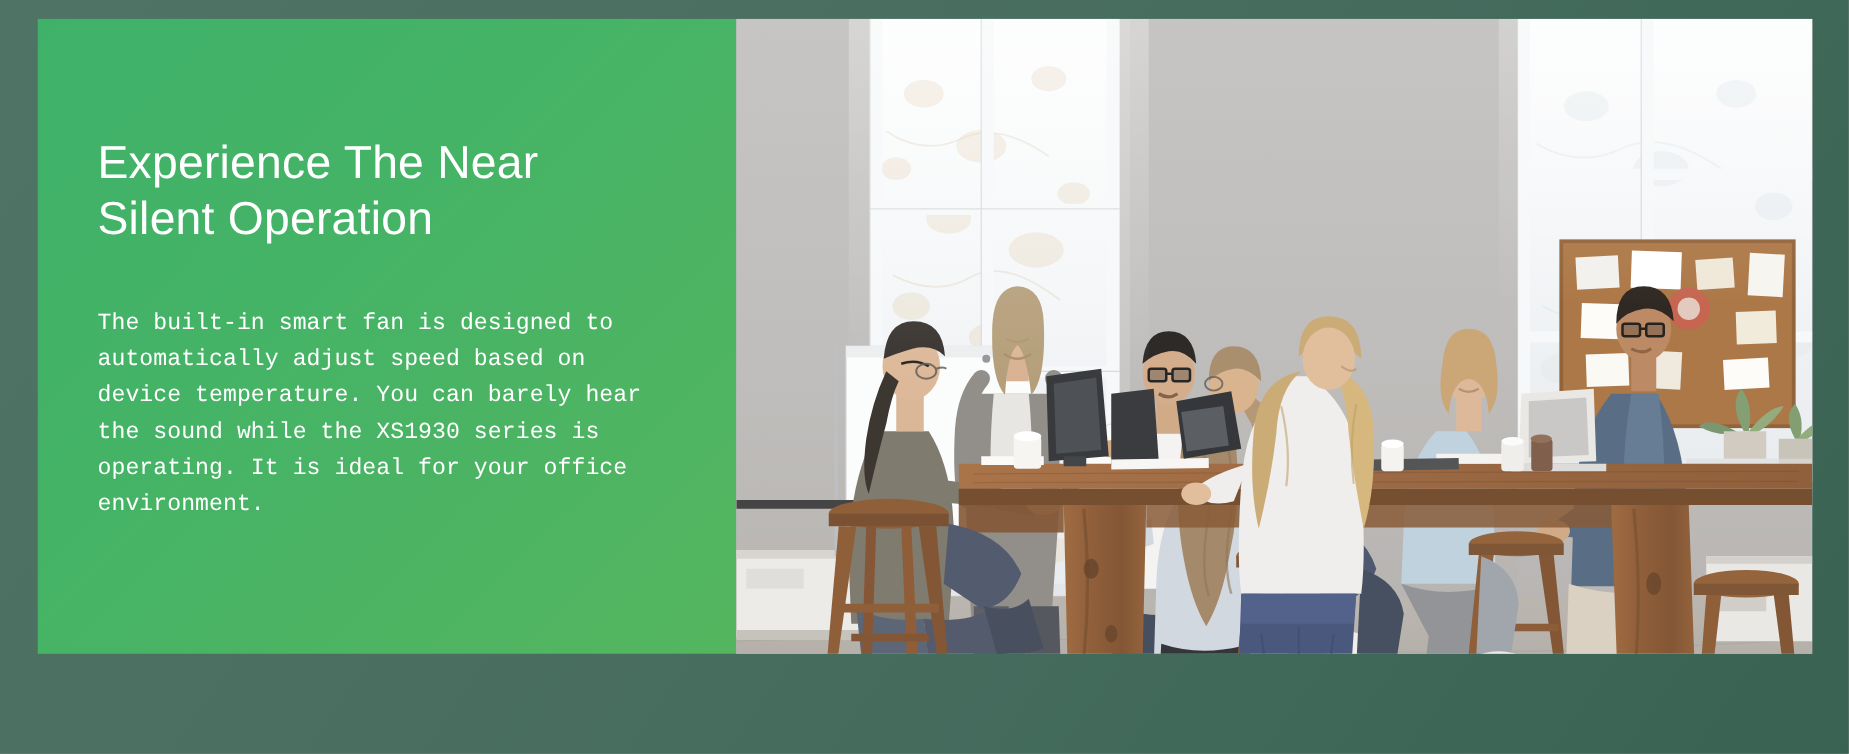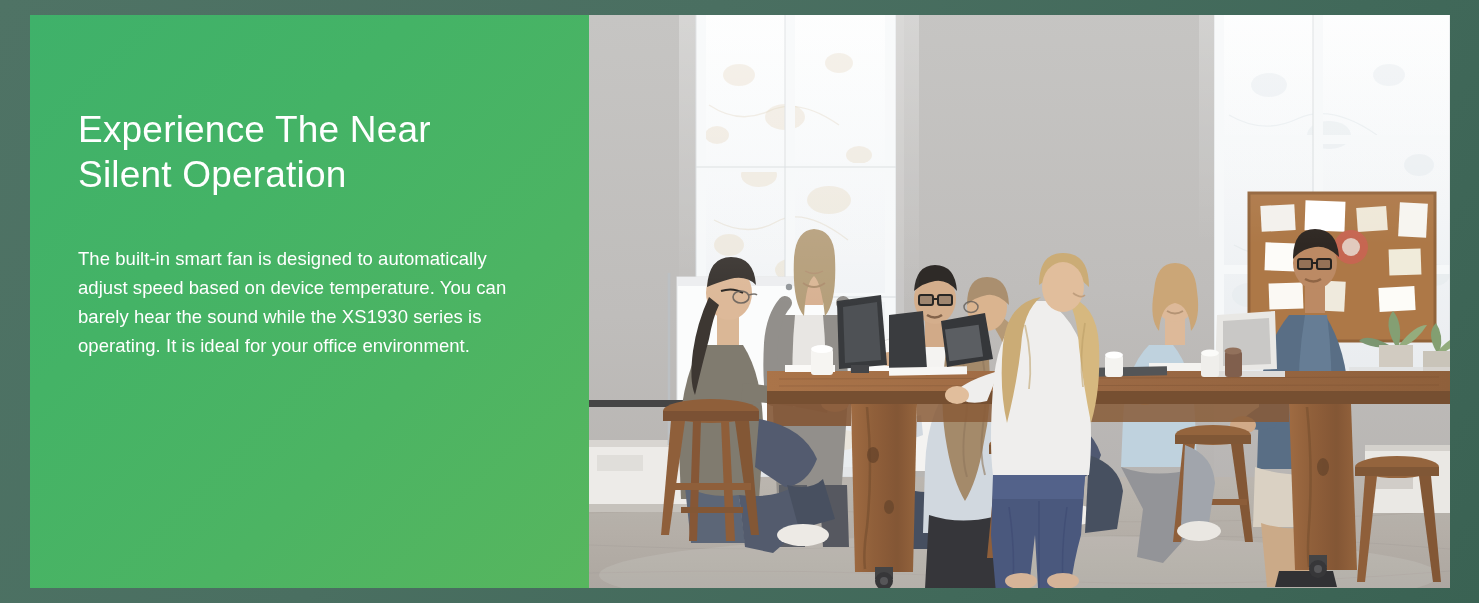--- a/index.html
+++ b/index.html
@@ -7,40 +7,40 @@
     width:1479px;height:603px;overflow:hidden;
     font-family:"Liberation Sans", sans-serif;
     background:#4d7163;
   }
   #slide{
     position:relative;width:1479px;height:603px;
     background:linear-gradient(125deg,#4f7365 0%,#4a6f61 38%,#41695a 72%,#3a6253 100%);
   }
   
   #content{
-    position:absolute;left:30px;top:15px;width:1420px;height:573px;
+    position:absolute;left:30px;top:15px;width:1420px;height:508px;
     display:flex;overflow:hidden;
   }
   
   #panel{
     position:relative;width:559px;height:573px;flex:0 0 559px;
     background:linear-gradient(135deg,#3fb16a 0%,#44b366 34%,#4cb463 66%,#57b65e 100%);
     overflow:hidden;
   }
   .headline{
     margin:0;padding:0;
     color:#ffffff;font-weight:300;font-size:37px;line-height:45px;
     letter-spacing:.2px;white-space:pre-line;
   }
   #headline-wrap{position:absolute;left:48px;top:92px;width:470px;}
   #body-wrap{position:absolute;left:48px;top:229px;width:455px;}
   .bodytext{
     margin:0;padding:0;
     color:#ffffff;font-weight:400;font-size:18.5px;line-height:29px;
-    letter-spacing:.05px;white-space:pre-line;
+    letter-spacing:.05px;white-space:pre-line;font-family:Liberation Mono, monospace;
   }
   
   #photo{
     position:relative;width:861px;height:573px;flex:0 0 861px;
     overflow:hidden;background:#c9c8c6;
   }
   #photo svg{display:block;width:861px;height:573px;}
 </style>
 </head>
 <body>

